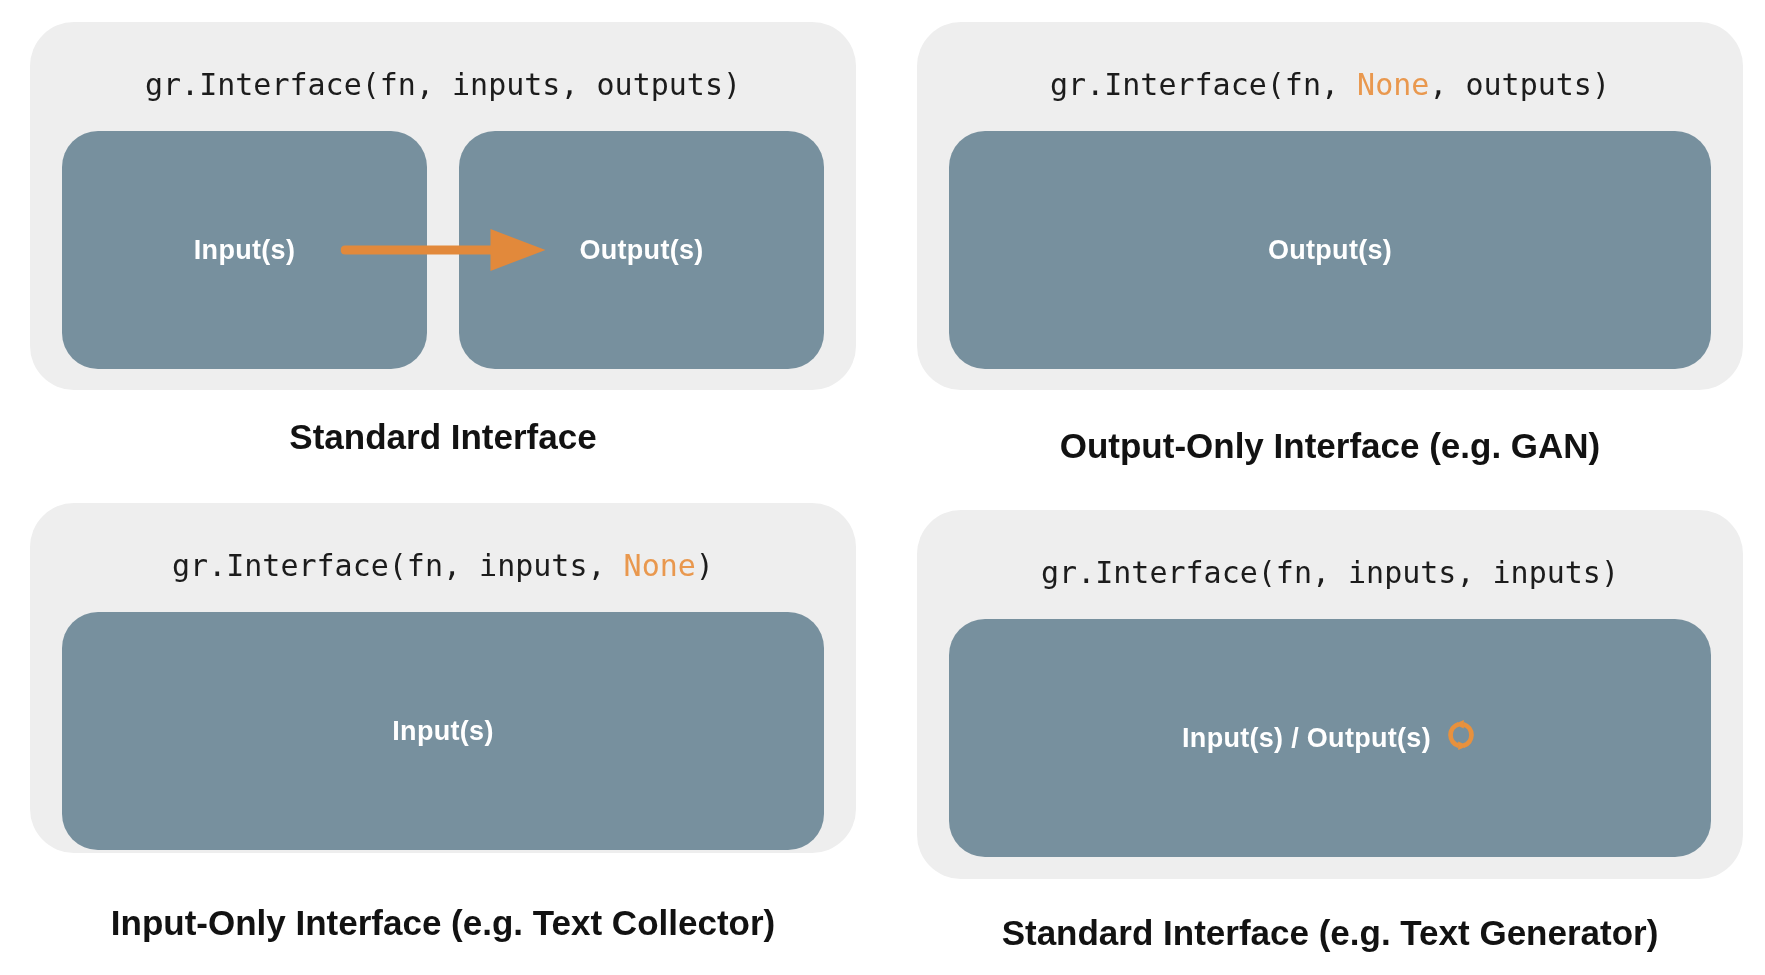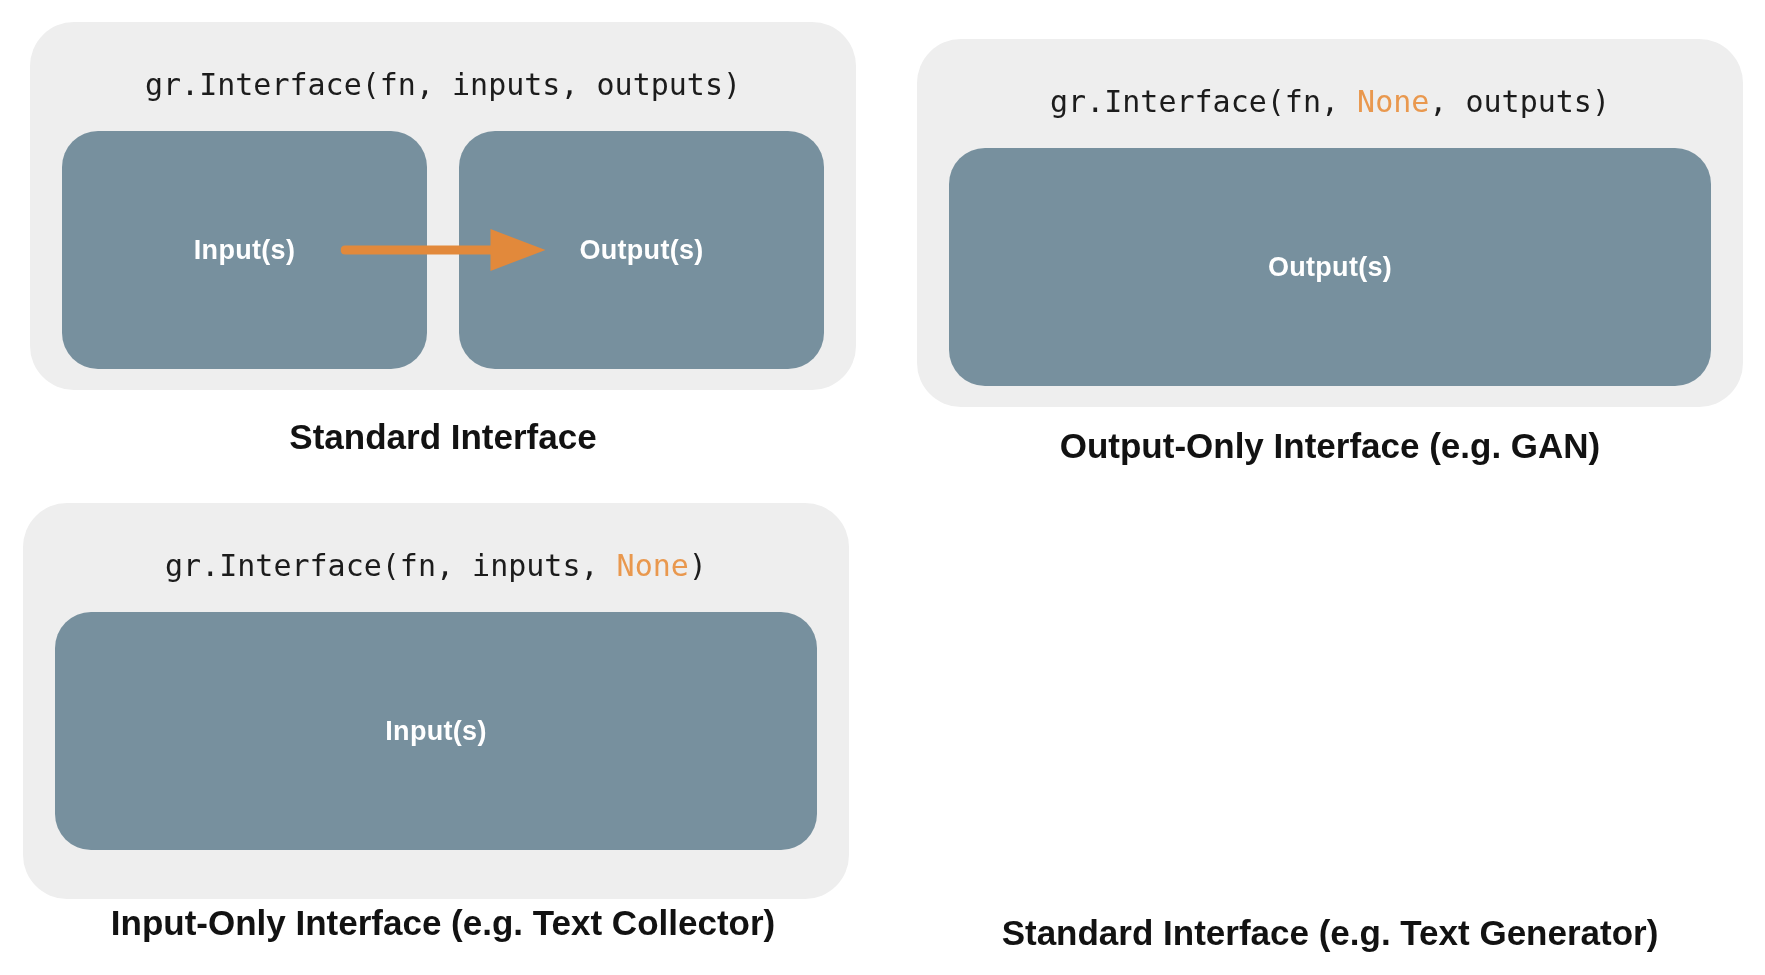--- a/index.html
+++ b/index.html
@@ -15,22 +15,22 @@
   .stage { position: absolute; left: 0; top: 0; width: 1765px; height: 975px; }
 
   .panel {
     position: absolute;
     background: #eeeeee;
     border-radius: 44px;
     box-sizing: border-box;
     padding: 4px 32px;
   }
   #panel-standard    { left: 30px;  top: 22px;  width: 826px; height: 368px; }
-  #panel-output-only { left: 917px; top: 22px;  width: 826px; height: 368px; margin-top: 17px; }
-  #panel-input-only  { left: 23px;  top: 503px; width: 826px; height: 396px; }
+  #panel-output-only { left: 917px; top: 22px;  width: 826px; height: 368px; }
+  #panel-input-only  { left: 30px;  top: 503px; width: 826px; height: 350px; }
   #panel-unified     { left: 917px; top: 510px; width: 826px; height: 369px; }
 
   .code {
     margin-top: 40px;
     height: 38px;
     line-height: 38px;
     text-align: center;
     font-family: "DejaVu Sans Mono", monospace;
     font-size: 30px;
     color: #1c1c1c;
@@ -121,15 +121,31 @@
   <div class="panel" id="panel-input-only">
     <div class="code"><span>gr.Interface(fn, inputs, </span><span class="hl">None</span><span>)</span></div>
     <div class="boxes">
       <div class="box">
         <span>Input(s)</span>
       </div>
     </div>
   </div>
   <div class="caption" id="caption-input-only">Input-Only Interface (e.g. Text Collector)</div>
 
+  <div class="panel" id="panel-unified">
+    <div class="code"><span>gr.Interface(fn, inputs, inputs)</span><span class="hl"></span><span></span></div>
+    <div class="boxes">
+      <div class="box">
+        <span>Input(s) / Output(s)</span>
+        <span class="cycle-icon">
+          <svg width="34" height="34" viewBox="0 0 36 36" aria-hidden="true">
+            <path d="M15.5 6.5 A12 12 0 0 0 15.5 29.5" fill="none" stroke="#e8913d" stroke-width="5"></path>
+            <path d="M20.5 29.5 A12 12 0 0 0 20.5 6.5" fill="none" stroke="#e8913d" stroke-width="5"></path>
+            <polygon points="15,25 15,34 25.5,29.5" fill="#e8913d"></polygon>
+            <polygon points="21,2 21,11 10.5,6.5" fill="#e8913d"></polygon>
+          </svg>
+        </span>
+      </div>
+    </div>
+  </div>
   <div class="caption" id="caption-unified">Standard Interface (e.g. Text Generator)</div>
 
 </div>
 
 </body></html>

